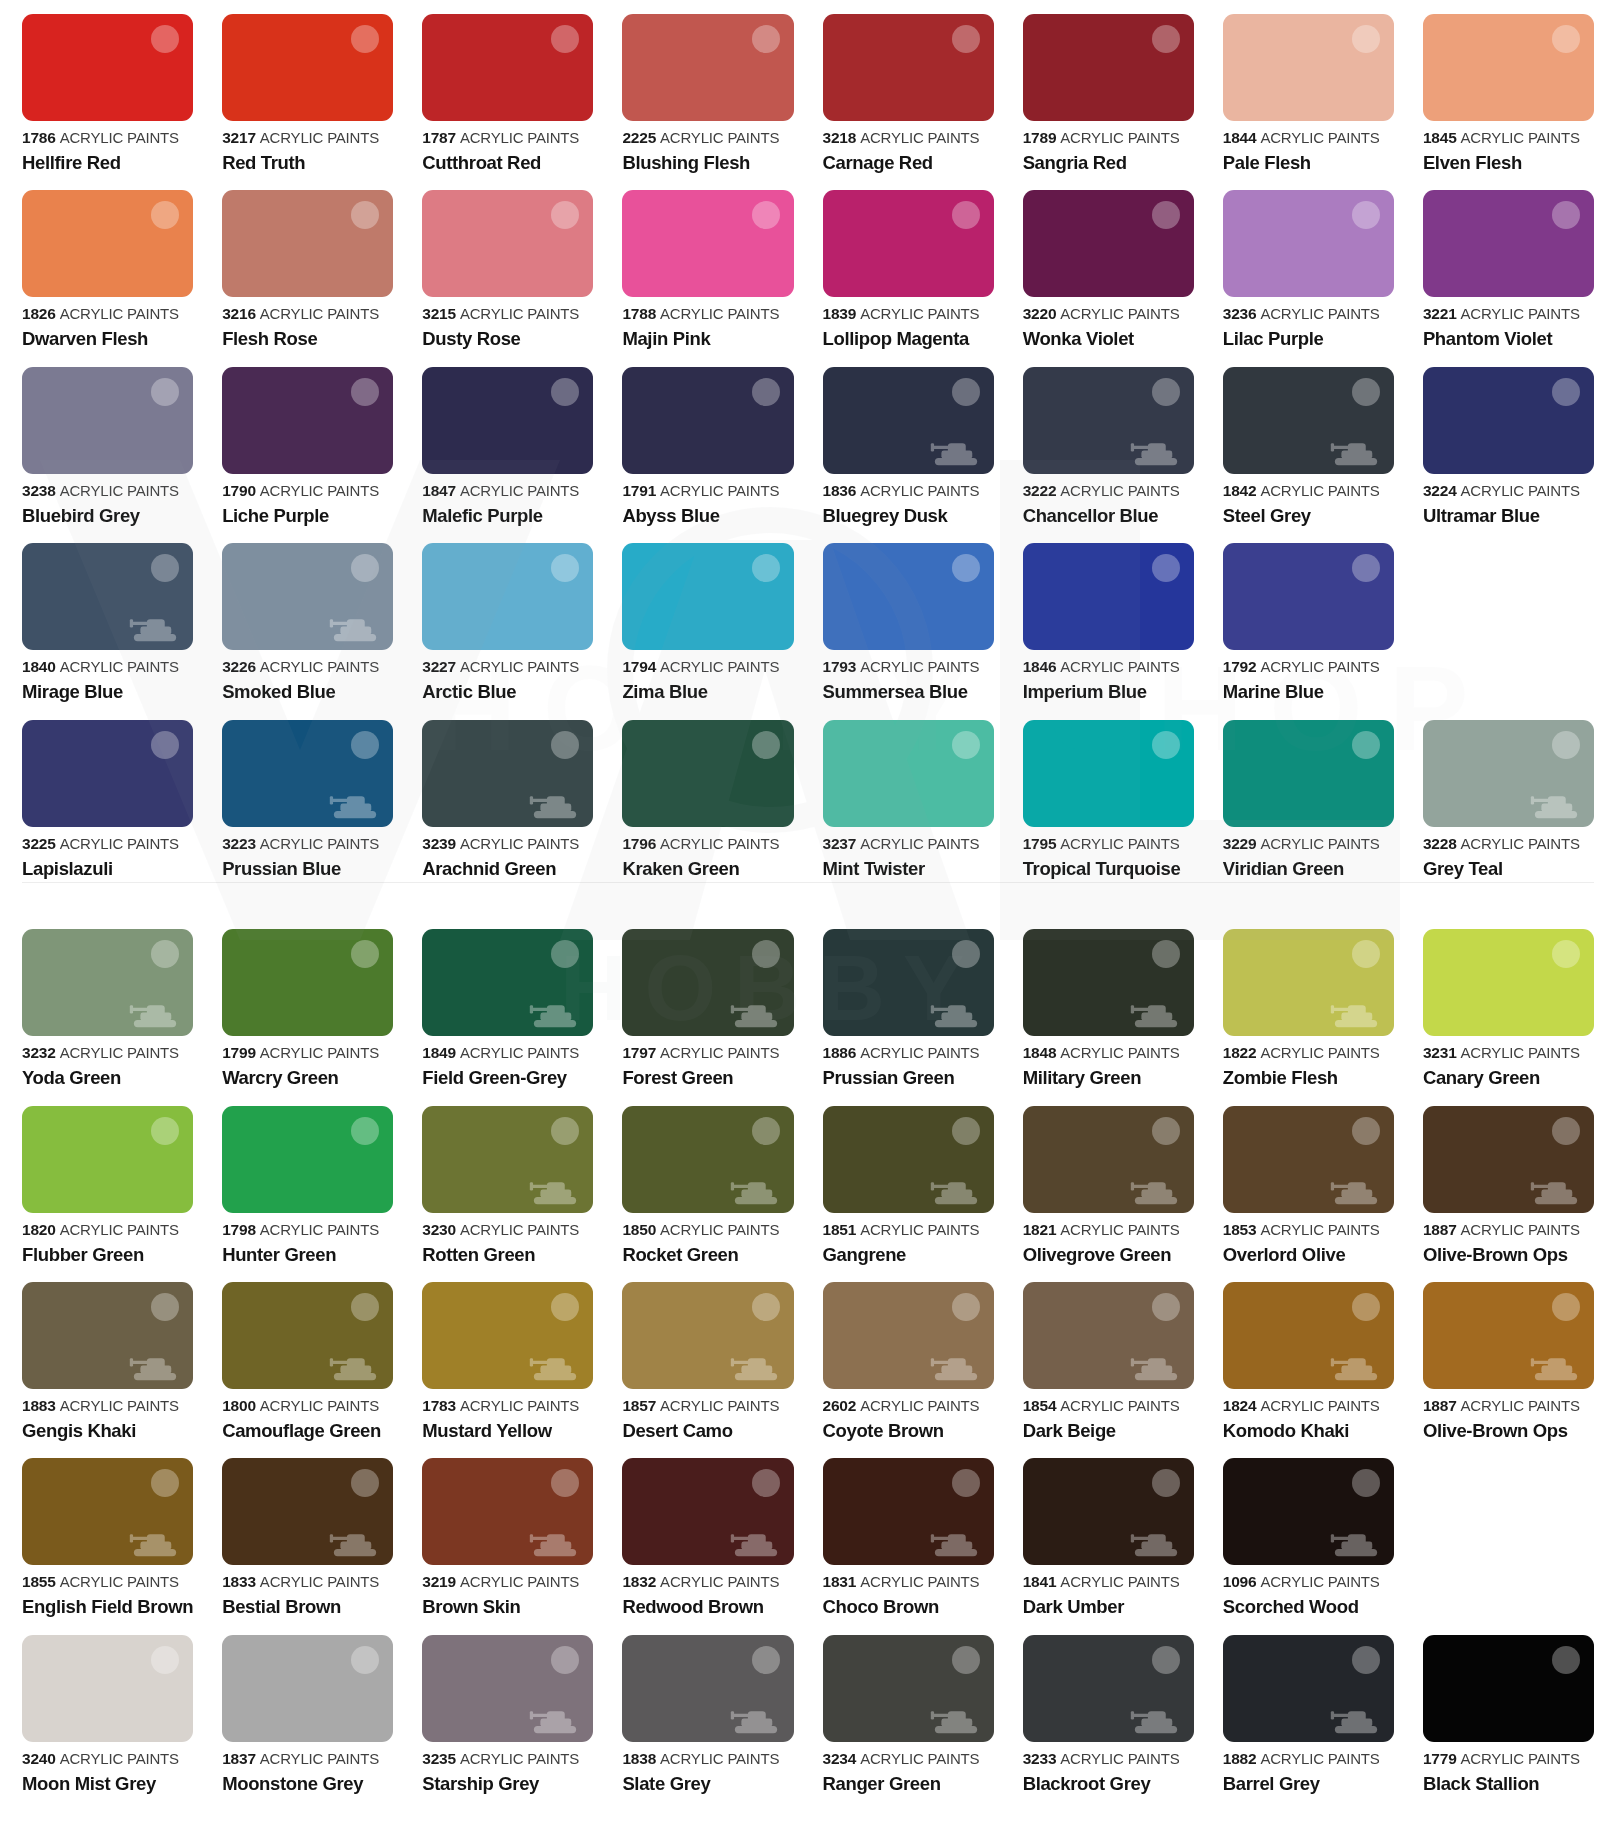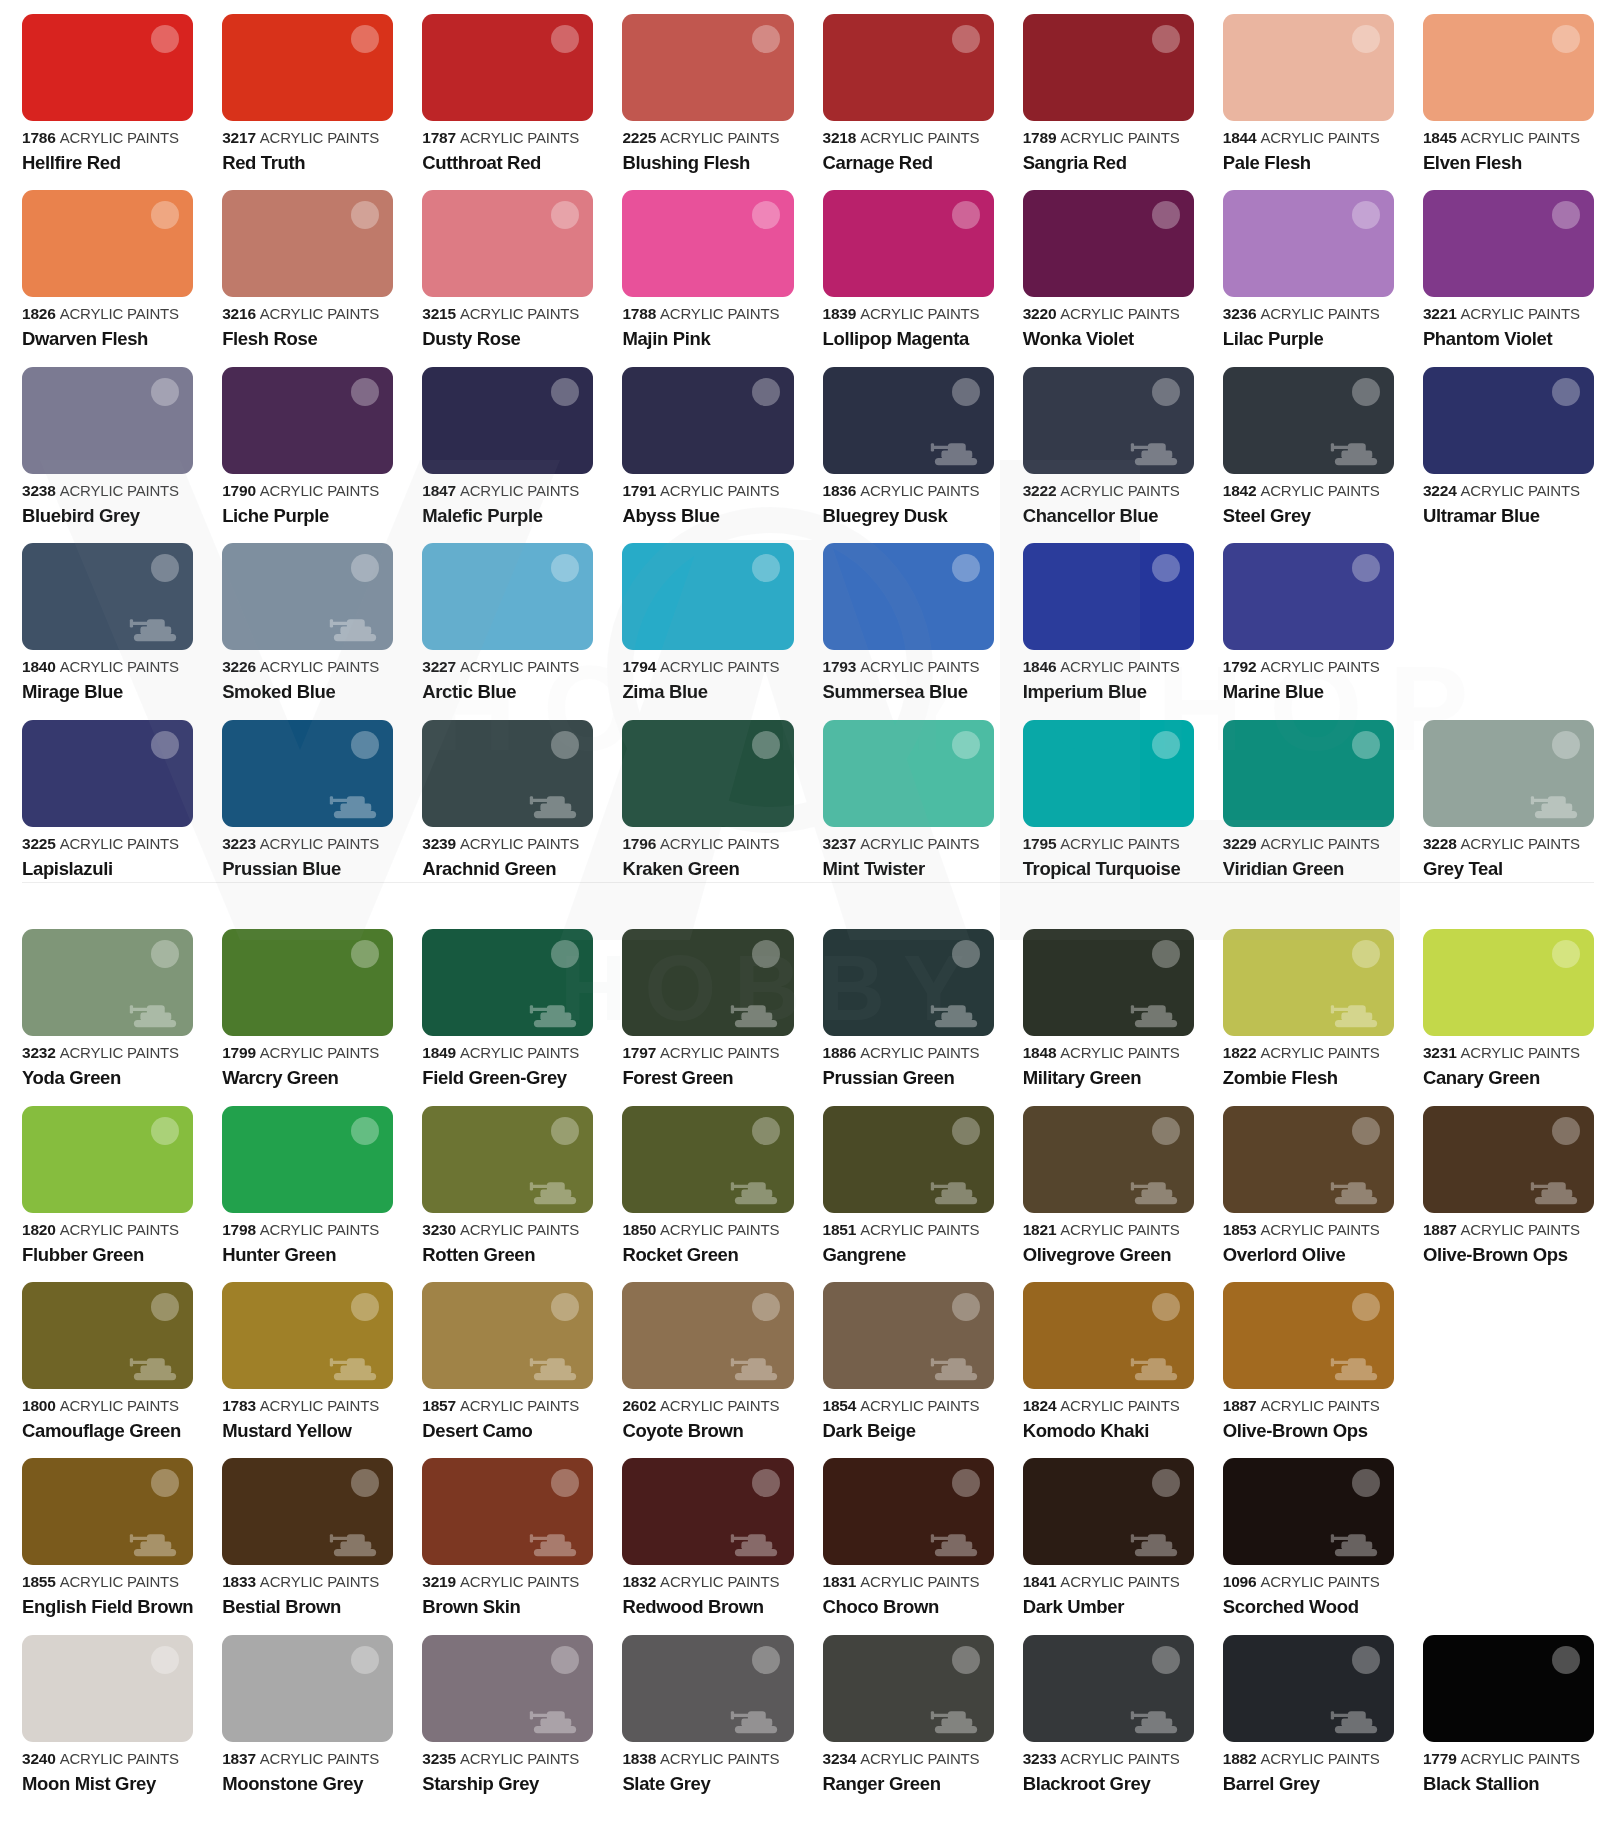--- a/index.html
+++ b/index.html
@@ -742,20 +742,38 @@
       </g>
     </svg>
   </span>
 </div>
           <div class="meta"><span class="code">1887</span><span class="cat">ACRYLIC PAINTS</span></div>
           <div class="pname">Olive-Brown Ops</div>
         </div>
       </div>
       <div class="grid band">
         <div class="cell">
+          <div class="swatch" style="background: rgb(107, 96, 71);">
+            <span class="dot"></span>
+  <span class="tank">
+    <svg viewBox="0 0 64 36" xmlns="http://www.w3.org/2000/svg">
+      <g fill="#ffffff">
+        <rect x="6" y="24" width="52" height="9" rx="4.5"></rect>
+        <rect x="14" y="15" width="38" height="10" rx="3"></rect>
+        <path d="M26 6 h14 a4 4 0 0 1 4 4 v6 h-22 v-6 a4 4 0 0 1 4 -4 z"></path>
+        <rect x="2" y="9" width="24" height="4" rx="2"></rect>
+        <rect x="1" y="6" width="4" height="10" rx="1.5"></rect>
+      </g>
+    </svg>
+  </span>
+</div>
+          <div class="meta"><span class="code">1883</span><span class="cat">ACRYLIC PAINTS</span></div>
+          <div class="pname">Gengis Khaki</div>
+        </div>
+        <div class="cell">
           <div class="swatch" style="background: rgb(111, 100, 38);">
             <span class="dot"></span>
   <span class="tank">
     <svg viewBox="0 0 64 36" xmlns="http://www.w3.org/2000/svg">
       <g fill="#ffffff">
         <rect x="6" y="24" width="52" height="9" rx="4.5"></rect>
         <rect x="14" y="15" width="38" height="10" rx="3"></rect>
         <path d="M26 6 h14 a4 4 0 0 1 4 4 v6 h-22 v-6 a4 4 0 0 1 4 -4 z"></path>
         <rect x="2" y="9" width="24" height="4" rx="2"></rect>
         <rect x="1" y="6" width="4" height="10" rx="1.5"></rect>

